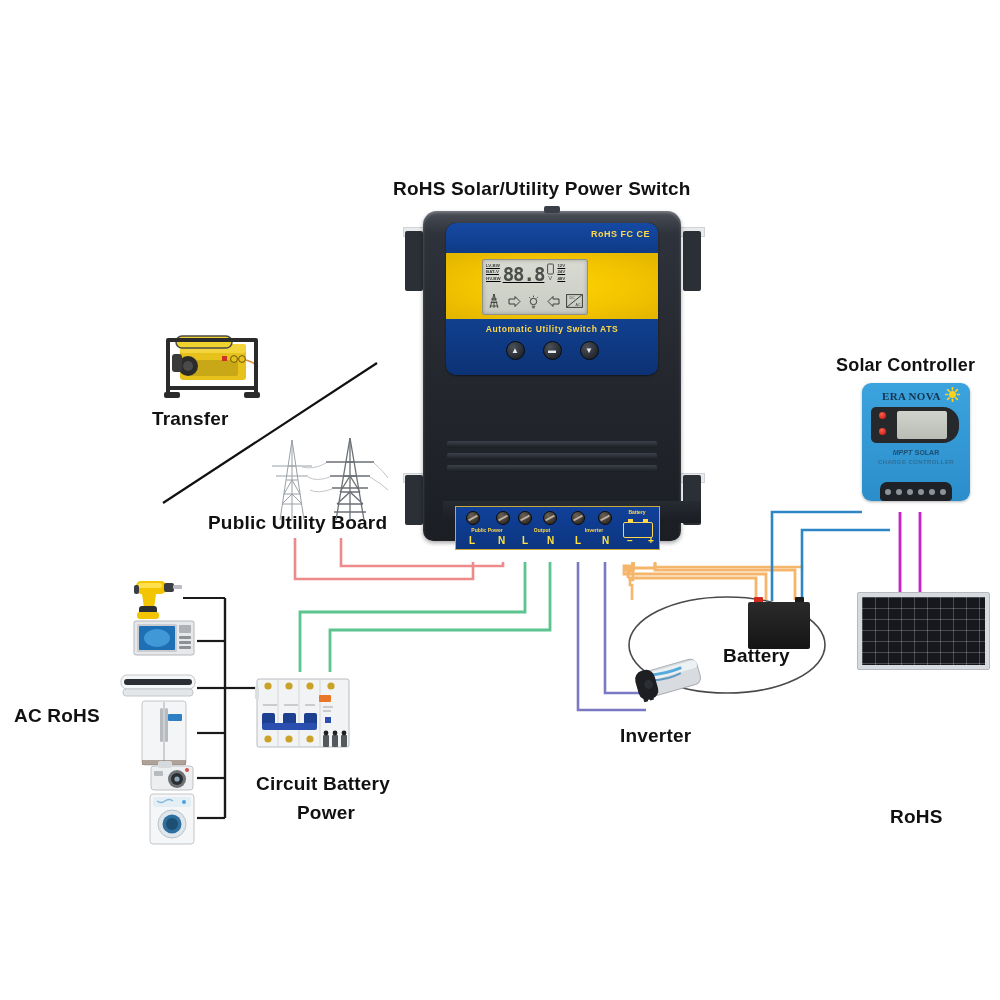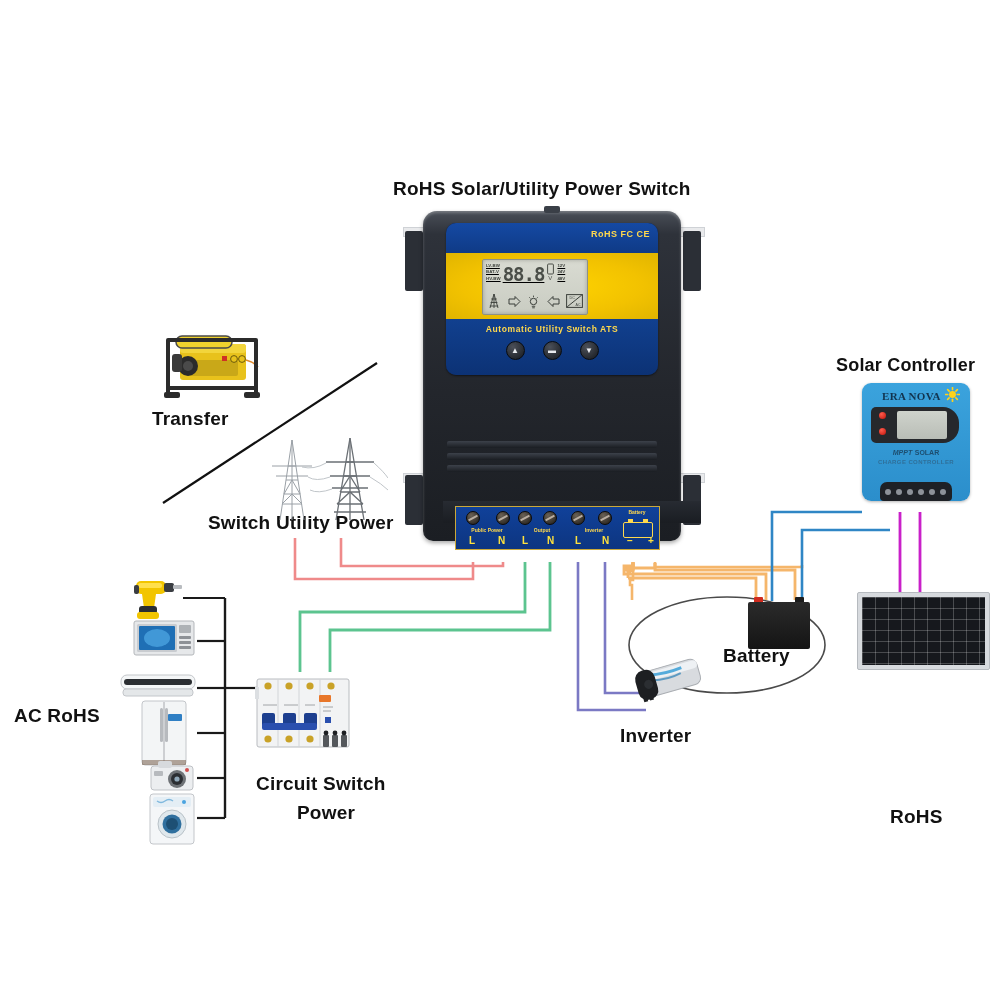--- a/index.html
+++ b/index.html
@@ -131,23 +131,23 @@
   
   .appl{position:absolute;}
 </style>
 </head>
 <body>
 
 <div id="stage">
 
   <div class="lbl" style="left:393px;top:178px;font-size:19px;">RoHS Solar/Utility Power Switch</div>
   <div class="lbl" style="left:152px;top:408px;font-size:19px;">Transfer</div>
-  <div class="lbl" style="left:208px;top:512px;font-size:19px;">Switch Utility Power</div>
+  <div class="lbl" style="left:208px;top:512px;font-size:19px;">Public Utility Board</div>
   <div class="lbl" style="left:14px;top:705px;font-size:19px;">AC RoHS</div>
-  <div class="lbl" style="left:256px;top:773px;font-size:19px;">Circuit Switch</div>
+  <div class="lbl" style="left:256px;top:773px;font-size:19px;">Circuit Battery</div>
   <div class="lbl" style="left:297px;top:802px;font-size:19px;">Power</div>
   <div class="lbl" style="left:620px;top:725px;font-size:19px;">Inverter</div>
   <div class="lbl" style="left:723px;top:645px;font-size:19px;">Battery</div>
   <div class="lbl" style="left:836px;top:355px;font-size:18px;">Solar Controller</div>
   <div class="lbl" style="left:890px;top:806px;font-size:19px;">RoHS</div>
 
   <svg class="wires" viewBox="0 0 1000 1000">
 
     <line x1="163" y1="503" x2="377" y2="363" stroke="#111" stroke-width="2.2"></line>
 

